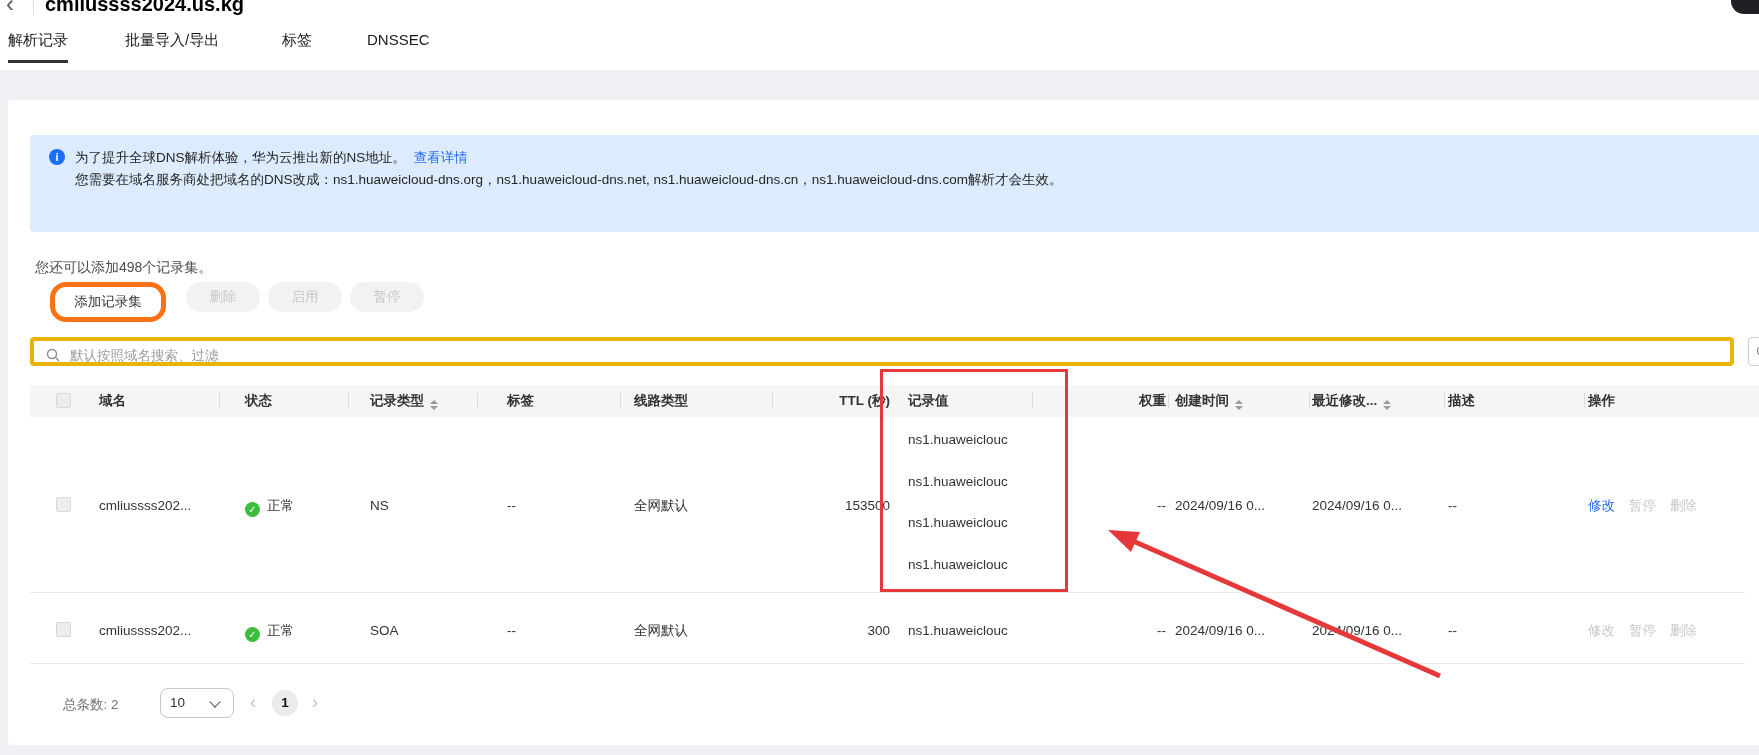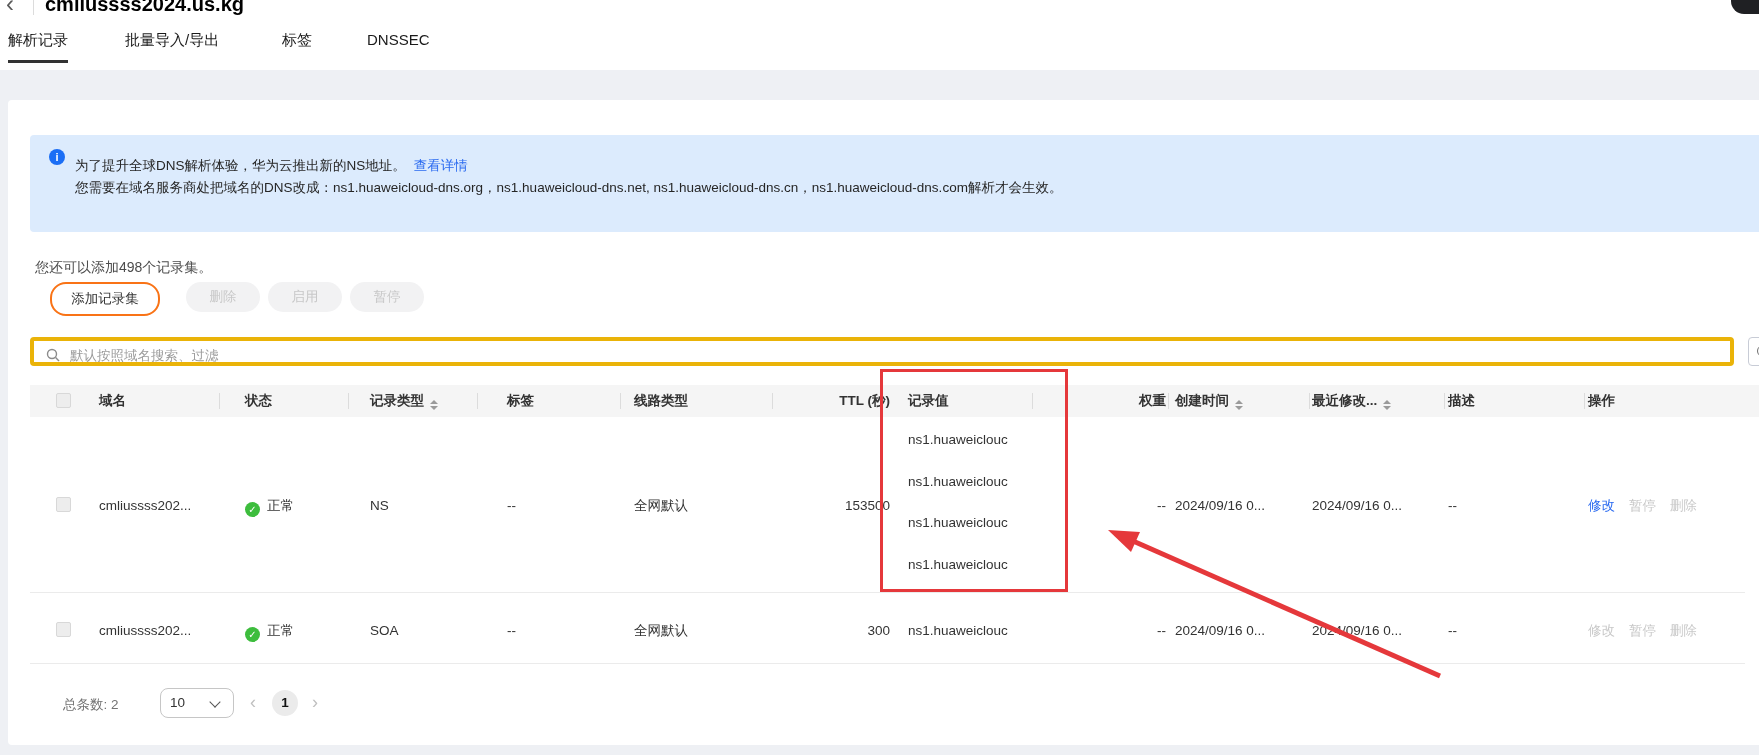--- a/index.html
+++ b/index.html
@@ -14,27 +14,27 @@
   #hdr-div{left:33px;top:0;width:1px;height:15px;background:#dcdcdc;}
   #title{left:45px;top:-7px;font-size:20px;font-weight:bold;color:#000;white-space:nowrap;}
   #widget{left:1731px;top:-13px;width:44px;height:27px;background:#1f2023;border-radius:13px;}
   
   .tab{top:31px;font-size:15px;color:#1a1a1a;cursor:pointer;white-space:nowrap;}
   #tab-underline{left:8px;top:60px;width:60px;height:3px;background:#333;}
   
   #banner{left:30px;top:135px;width:1739px;height:97px;background:#dcebfd;border-radius:4px;}
   #banner .info-i{position:absolute;left:19px;top:14px;width:16px;height:16px;border-radius:50%;
       background:#1b6ef5;color:#fff;font-size:11px;font-weight:bold;text-align:center;line-height:16px;}
-  .bline{position:absolute;left:45px;height:22px;line-height:22px;color:#262626;white-space:nowrap;margin-top:8px;}
+  .bline{position:absolute;left:45px;height:22px;line-height:22px;color:#262626;white-space:nowrap;}
   #bl1{top:12px;} #bl2{top:34px;} #bl3{top:56px;}
   .blue-link{color:#2a6af0;margin-left:8px;cursor:pointer;}
   
   #quota{left:35px;top:259px;font-size:14px;color:#4c4c4c;}
   .btn{top:282px;height:30px;line-height:30px;text-align:center;border-radius:16px;cursor:pointer;}
-  #btn-add{left:50px;width:106px;background:#fff;border:2px solid #f97316;color:#333;}
+  #btn-add{left:50px;width:106px;background:#fff;border:5px solid #f97316;color:#333;}
   .btn-dis{width:74px;background:#f2f2f3;color:#c8c8c8;cursor:default;}
   #btn-del{left:186px;} #btn-ena{left:268px;} #btn-pau{left:350px;}
   
   #search{left:30px;top:337px;width:1704px;height:29px;border:4px solid #eab308;border-radius:4px;background:#fff;box-sizing:border-box;}
   #search svg{position:absolute;left:12px;top:7px;}
   #search input{position:absolute;left:34px;top:1px;width:1600px;height:25px;border:none;outline:none;
       font-size:13.5px;font-family:inherit;color:#333;background:transparent;}
   #search input::placeholder{color:#9b9b9b;}
   #mini-btn{left:1748px;top:337px;width:40px;height:29px;border:1px solid #c8ccd6;border-radius:4px;background:#fff;box-sizing:border-box;}
   #mini-btn .circ{position:absolute;left:8px;top:7px;width:12px;height:12px;border:1.5px solid #6e6e6e;border-radius:50%;box-sizing:border-box;}

